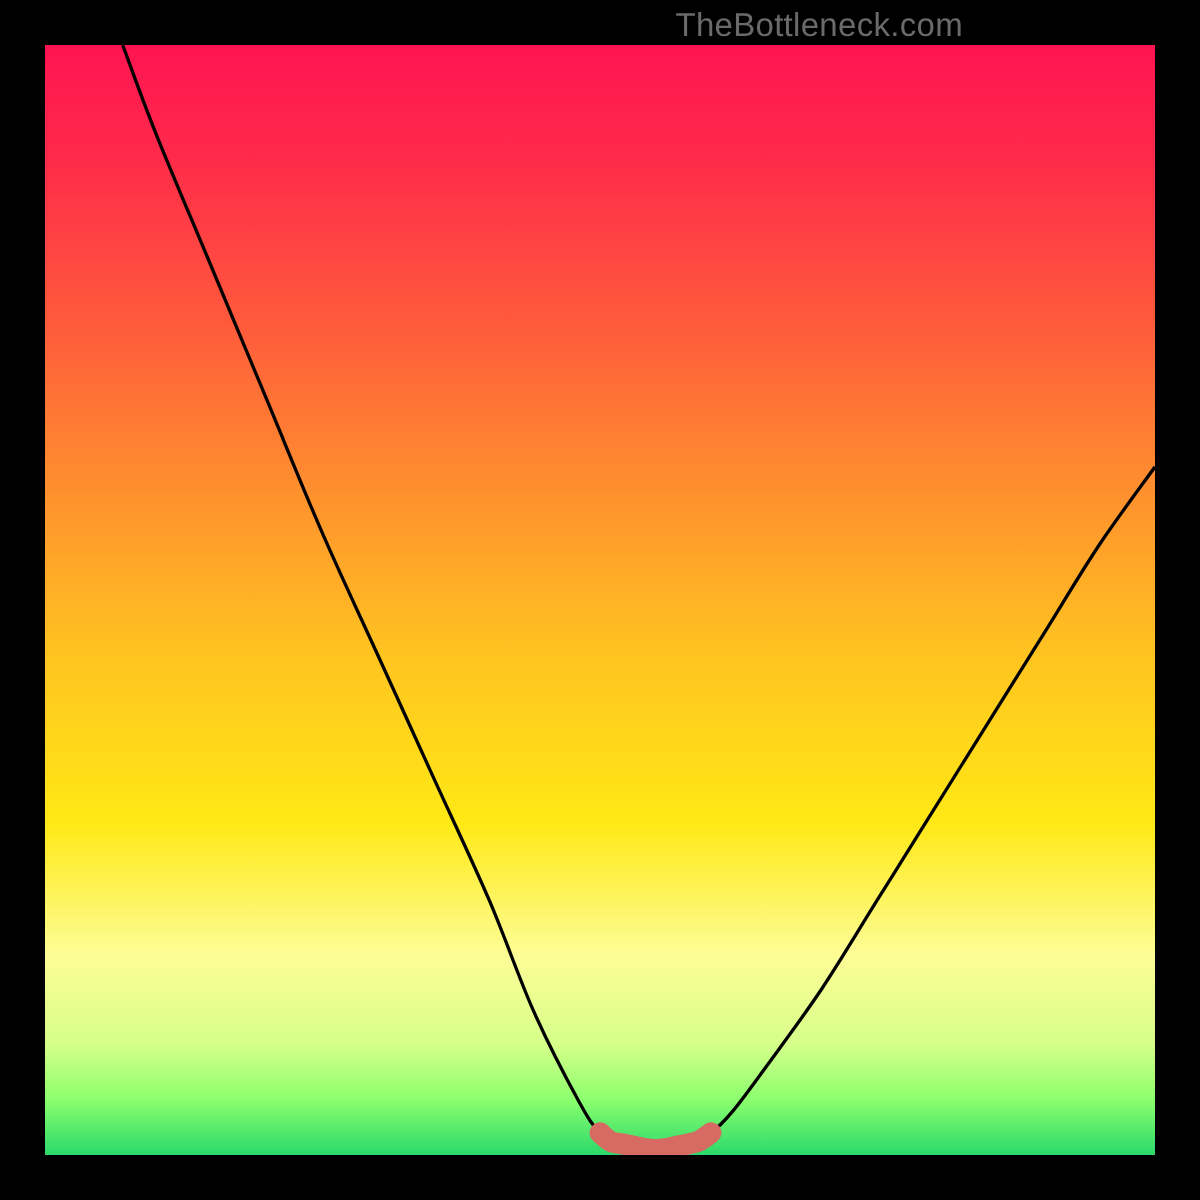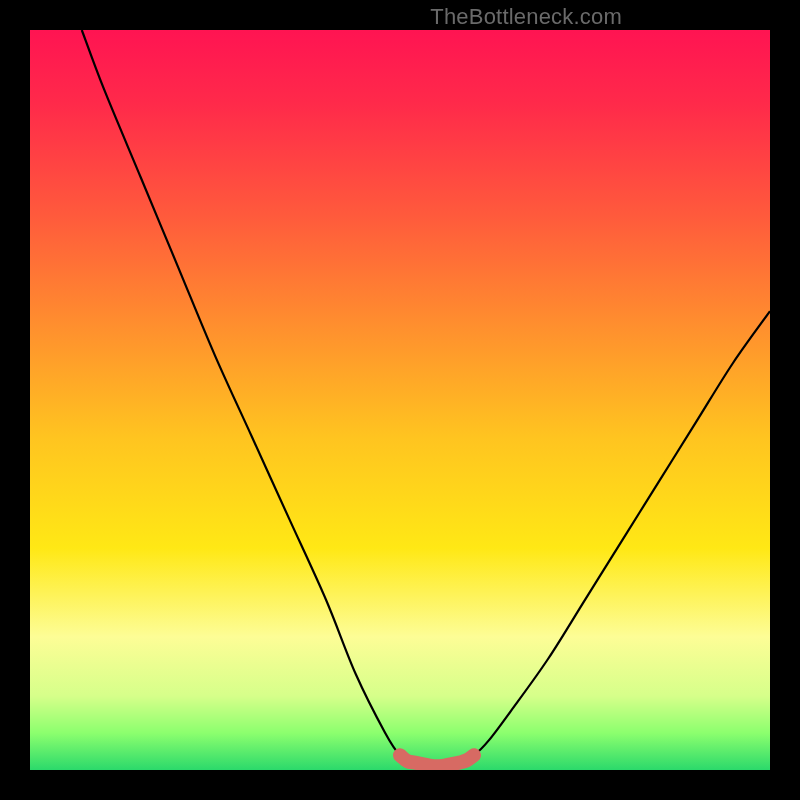--- a/index.html
+++ b/index.html
@@ -8,20 +8,21 @@
     width: 800px;
     height: 800px;
     background: #000;
     overflow: hidden;
     font-family: Arial, sans-serif;
   }
   .container {
     position: relative;
     width: 632px;
     height: 800px;
+    padding-left: 20px;
   }
   .plot-area {
     position: absolute;
     left: 30px;
     top: 30px;
     width: 740px;
     height: 740px;
   }
   .watermark {
     position: absolute;

